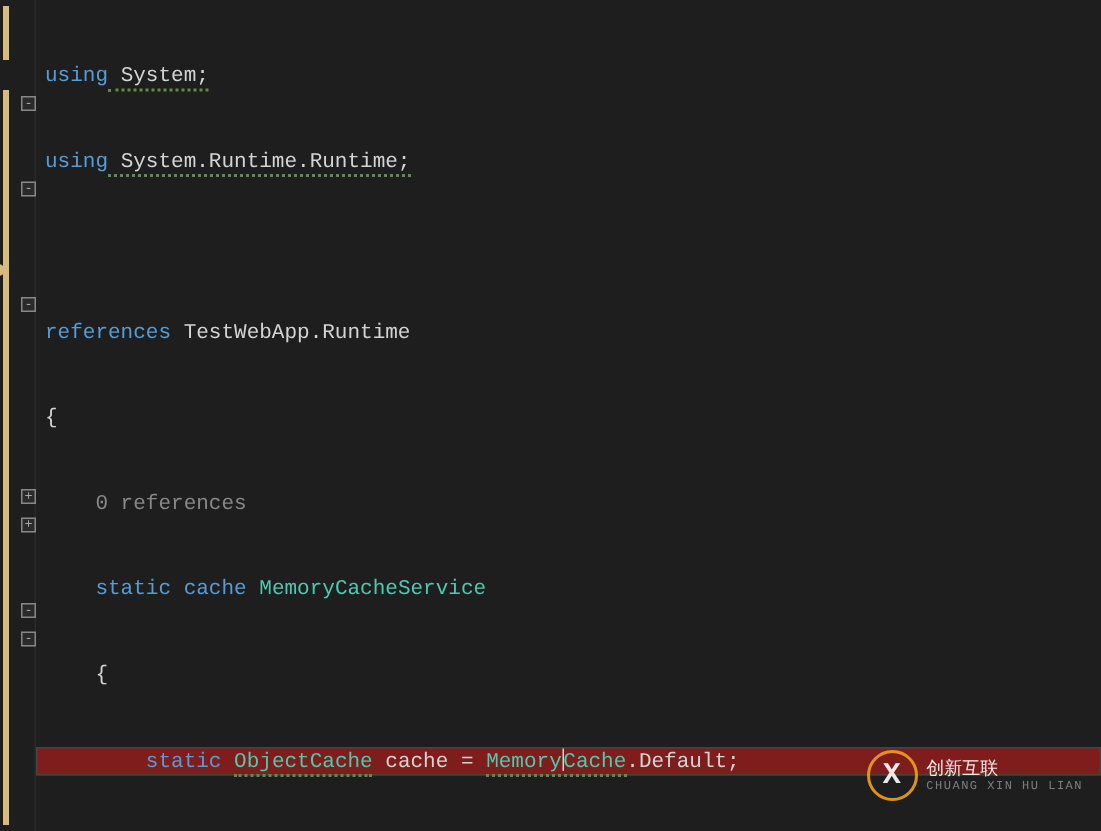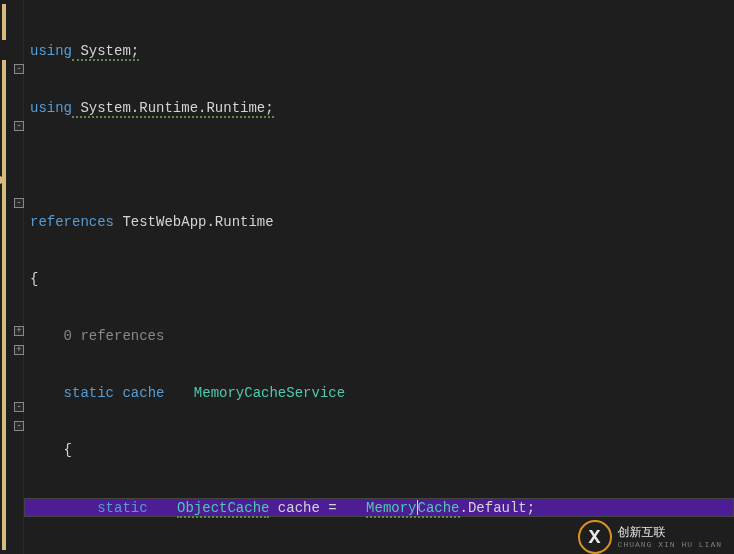--- a/index.html
+++ b/index.html
@@ -52,39 +52,39 @@
     border-radius: 50%;
   }
   .code {
     flex: 1;
     padding: 4px 0 0 6px;
     line-height: 19px;
     white-space: pre;
     position: relative;
   }
   .line { height: 19px; position: relative; }
-  .line.current { background: #4c1d95; border: 1px solid #444; box-sizing: border-box; margin-left:-6px; padding-left:5px;}
+  .line.current { background: #7f1d1d; border: 1px solid #444; box-sizing: border-box; margin-left:-6px; padding-left:5px;}
   .kw { color: #569cd6; }
-  .cls { color: #4ec9b0; margin-left: 21px; }
+  .cls { color: #4ec9b0; }
   .ns { color: #d4d4d4; }
   .norm { color: #d4d4d4; }
   .refs { color: #888; font-size: 14px; }
   .squiggle { border-bottom: 2px dotted #608b4e; font-family: Liberation Mono, monospace; }
   .cursor {
     display:inline-block;
     width:1px;
     height:15px;
     background:#d4d4d4;
     vertical-align: middle;
     margin-bottom:2px;
   }
   .watermark {
     position: absolute;
     right: 12px;
-    bottom: 0;
+    bottom: 20px;
     display: flex;
     align-items: center;
     gap: 6px;
     opacity: 0.9;
     pointer-events: none;
   }
   .wm-logo {
     width: 34px;
     height: 34px;
     border: 2px solid #f0a020;

